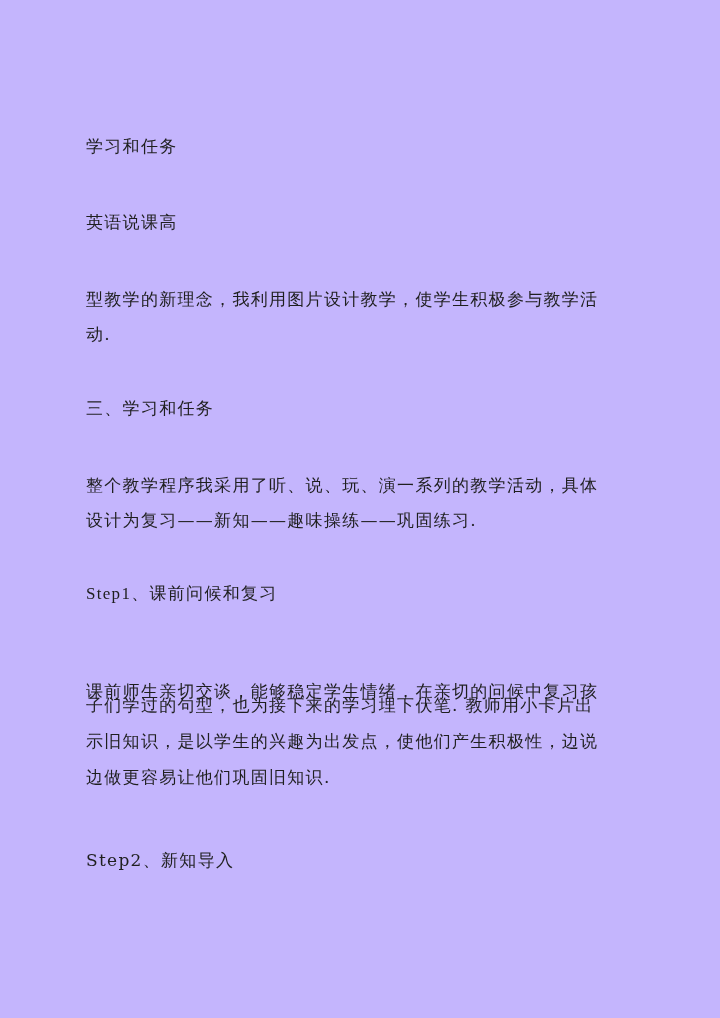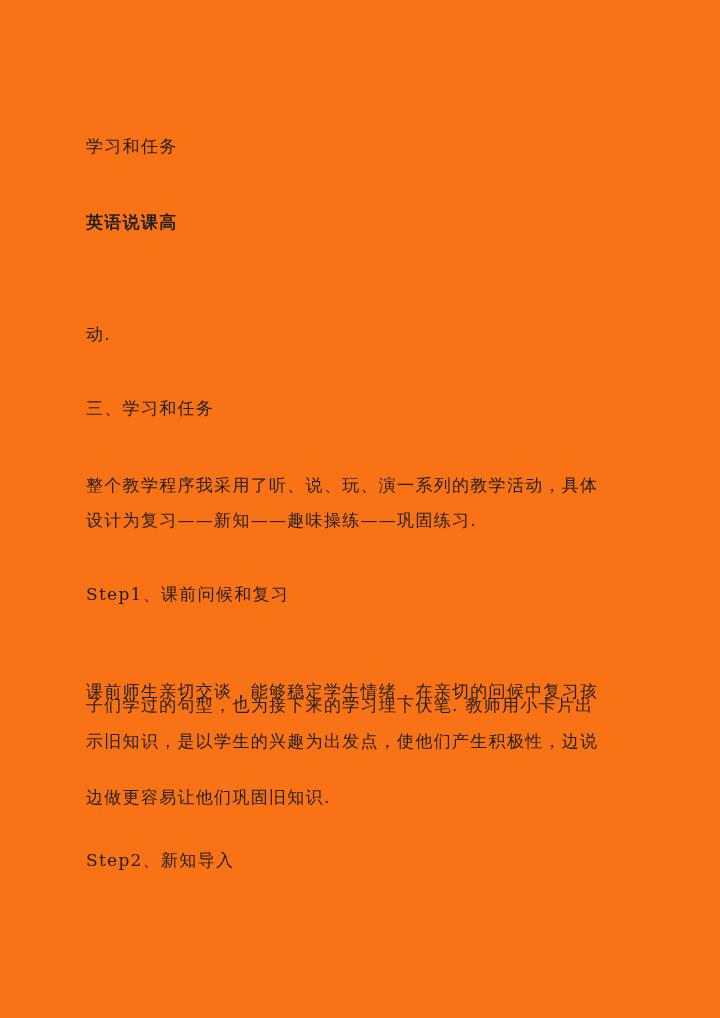--- a/index.html
+++ b/index.html
@@ -13,50 +13,51 @@
       position: relative;
       overflow: hidden;
       font-family: "DejaVu Serif", "Liberation Serif", serif;
       color: #1a1a1a;
     }
     .page {
       position: absolute;
       left: 0; top: 0;
       width: 720px;
       height: 1018px;
-      background: #f97316;
+      background: #c4b5fd;
     }
     .line {
       position: absolute;
       left: 86px;
       font-size: 17px;
       line-height: 22px;
       letter-spacing: 1.3px;
       white-space: nowrap;
       color: #1f1f1f;
     }
   </style>
 </head>
 <body>
 
 <div class="page">
 
   <div class="line" style="top:135px;">学习和任务</div>
 
-  <div class="line" style="top:211px;font-weight:bold;">英语说课高</div>
+  <div class="line" style="top:211px;">英语说课高</div>
 
+  <div class="line" style="top:288px;">型教学的新理念，我利用图片设计教学，使学生积极参与教学活</div>
   <div class="line" style="top:323px;">动.</div>
 
   <div class="line" style="top:397px;">三、学习和任务</div>
 
   <div class="line" style="top:509px;">设计为复习——新知——趣味操练——巩固练习.</div>
   <div class="line" style="top:474px;">整个教学程序我采用了听、说、玩、演一系列的教学活动，具体</div>
 
-  <div class="line" style="top:583px;">Step1、课前问候和复习</div>
+  <div class="line" style="top:583px;font-family:Liberation Serif, serif;">Step1、课前问候和复习</div>
 
   <div class="line" style="top:680px;">课前师生亲切交谈，能够稳定学生情绪，在亲切的问候中复习孩</div>
   <div class="line" style="top:694px;">子们学过的句型，也为接下来的学习埋下伏笔. 教师用小卡片出</div>
   <div class="line" style="top:730px;">示旧知识，是以学生的兴趣为出发点，使他们产生积极性，边说</div>
-  <div class="line" style="top:766px;margin-top:20px;">边做更容易让他们巩固旧知识.</div>
+  <div class="line" style="top:766px;">边做更容易让他们巩固旧知识.</div>
 
   <div class="line" style="top:849px;">Step2、新知导入</div>
 
 </div>
 
 </body></html>

